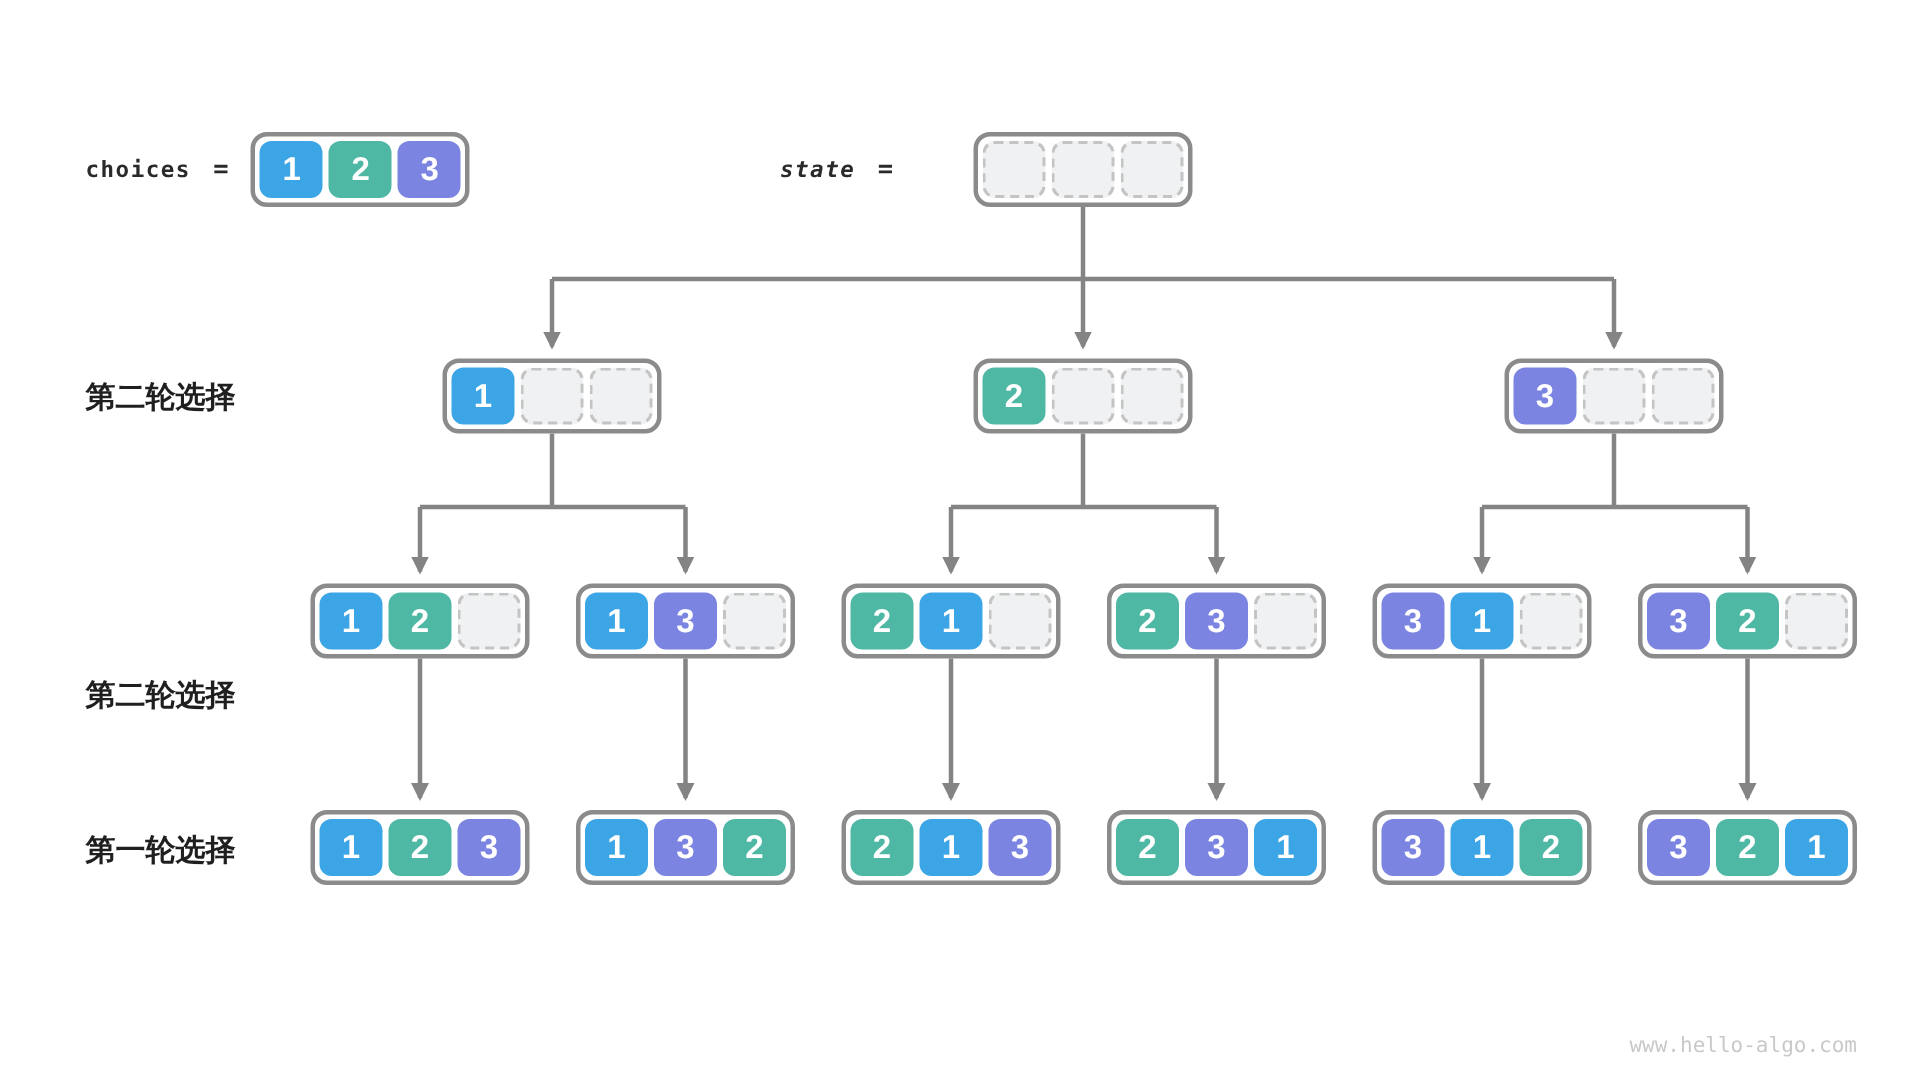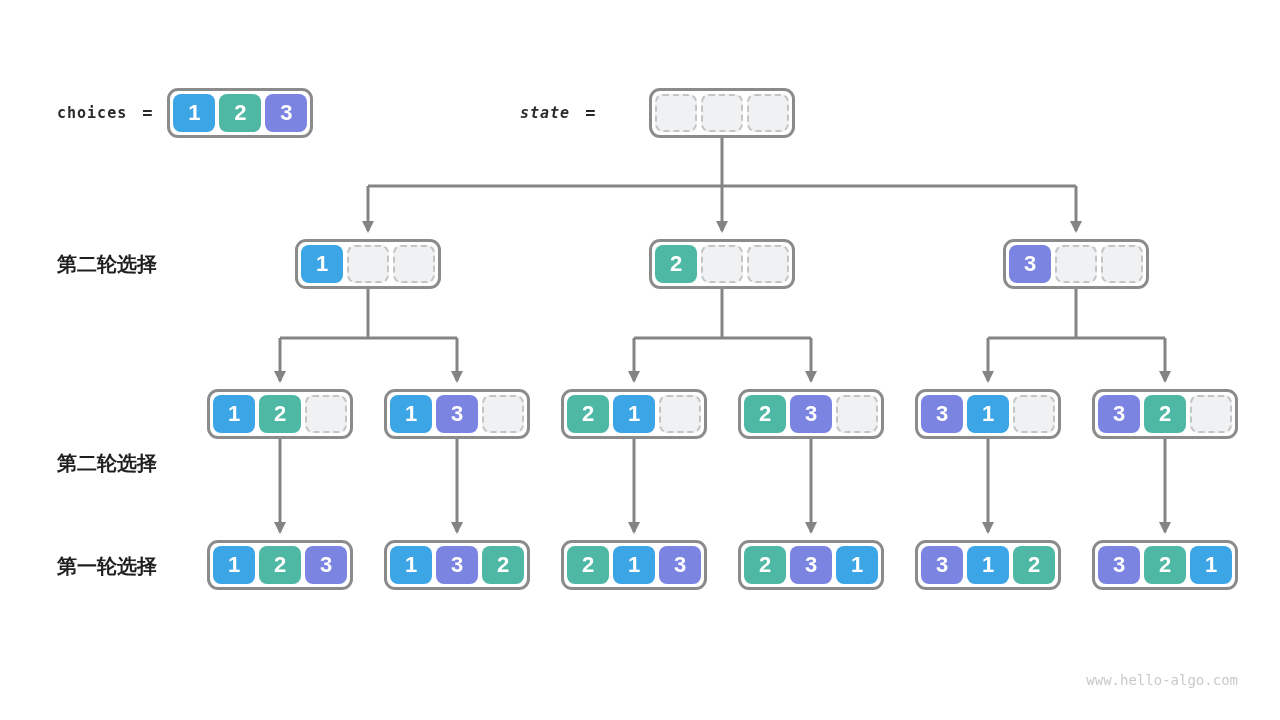--- a/index.html
+++ b/index.html
@@ -63,21 +63,21 @@
     position:absolute;left:57px;
     font-size:20px;font-weight:600;color:#1f1f1f;
     font-family:"Liberation Sans", sans-serif;
     z-index:1;
   }
   .rl1{top:251px;}
   .rl2{top:402px;margin-top:48px;}
   .rl3{top:553px;}
 
   .watermark{
-    position:absolute;right:42px;top:672px;
+    position:absolute;right:42px;top:689px;
     font-family:"DejaVu Sans Mono", monospace;
     font-size:14px;color:#c9c9c9;z-index:1;
   }
 </style>
 </head>
 <body>
 
 <div class="canvas">
 
   <svg id="connectors" width="1280" height="720">

